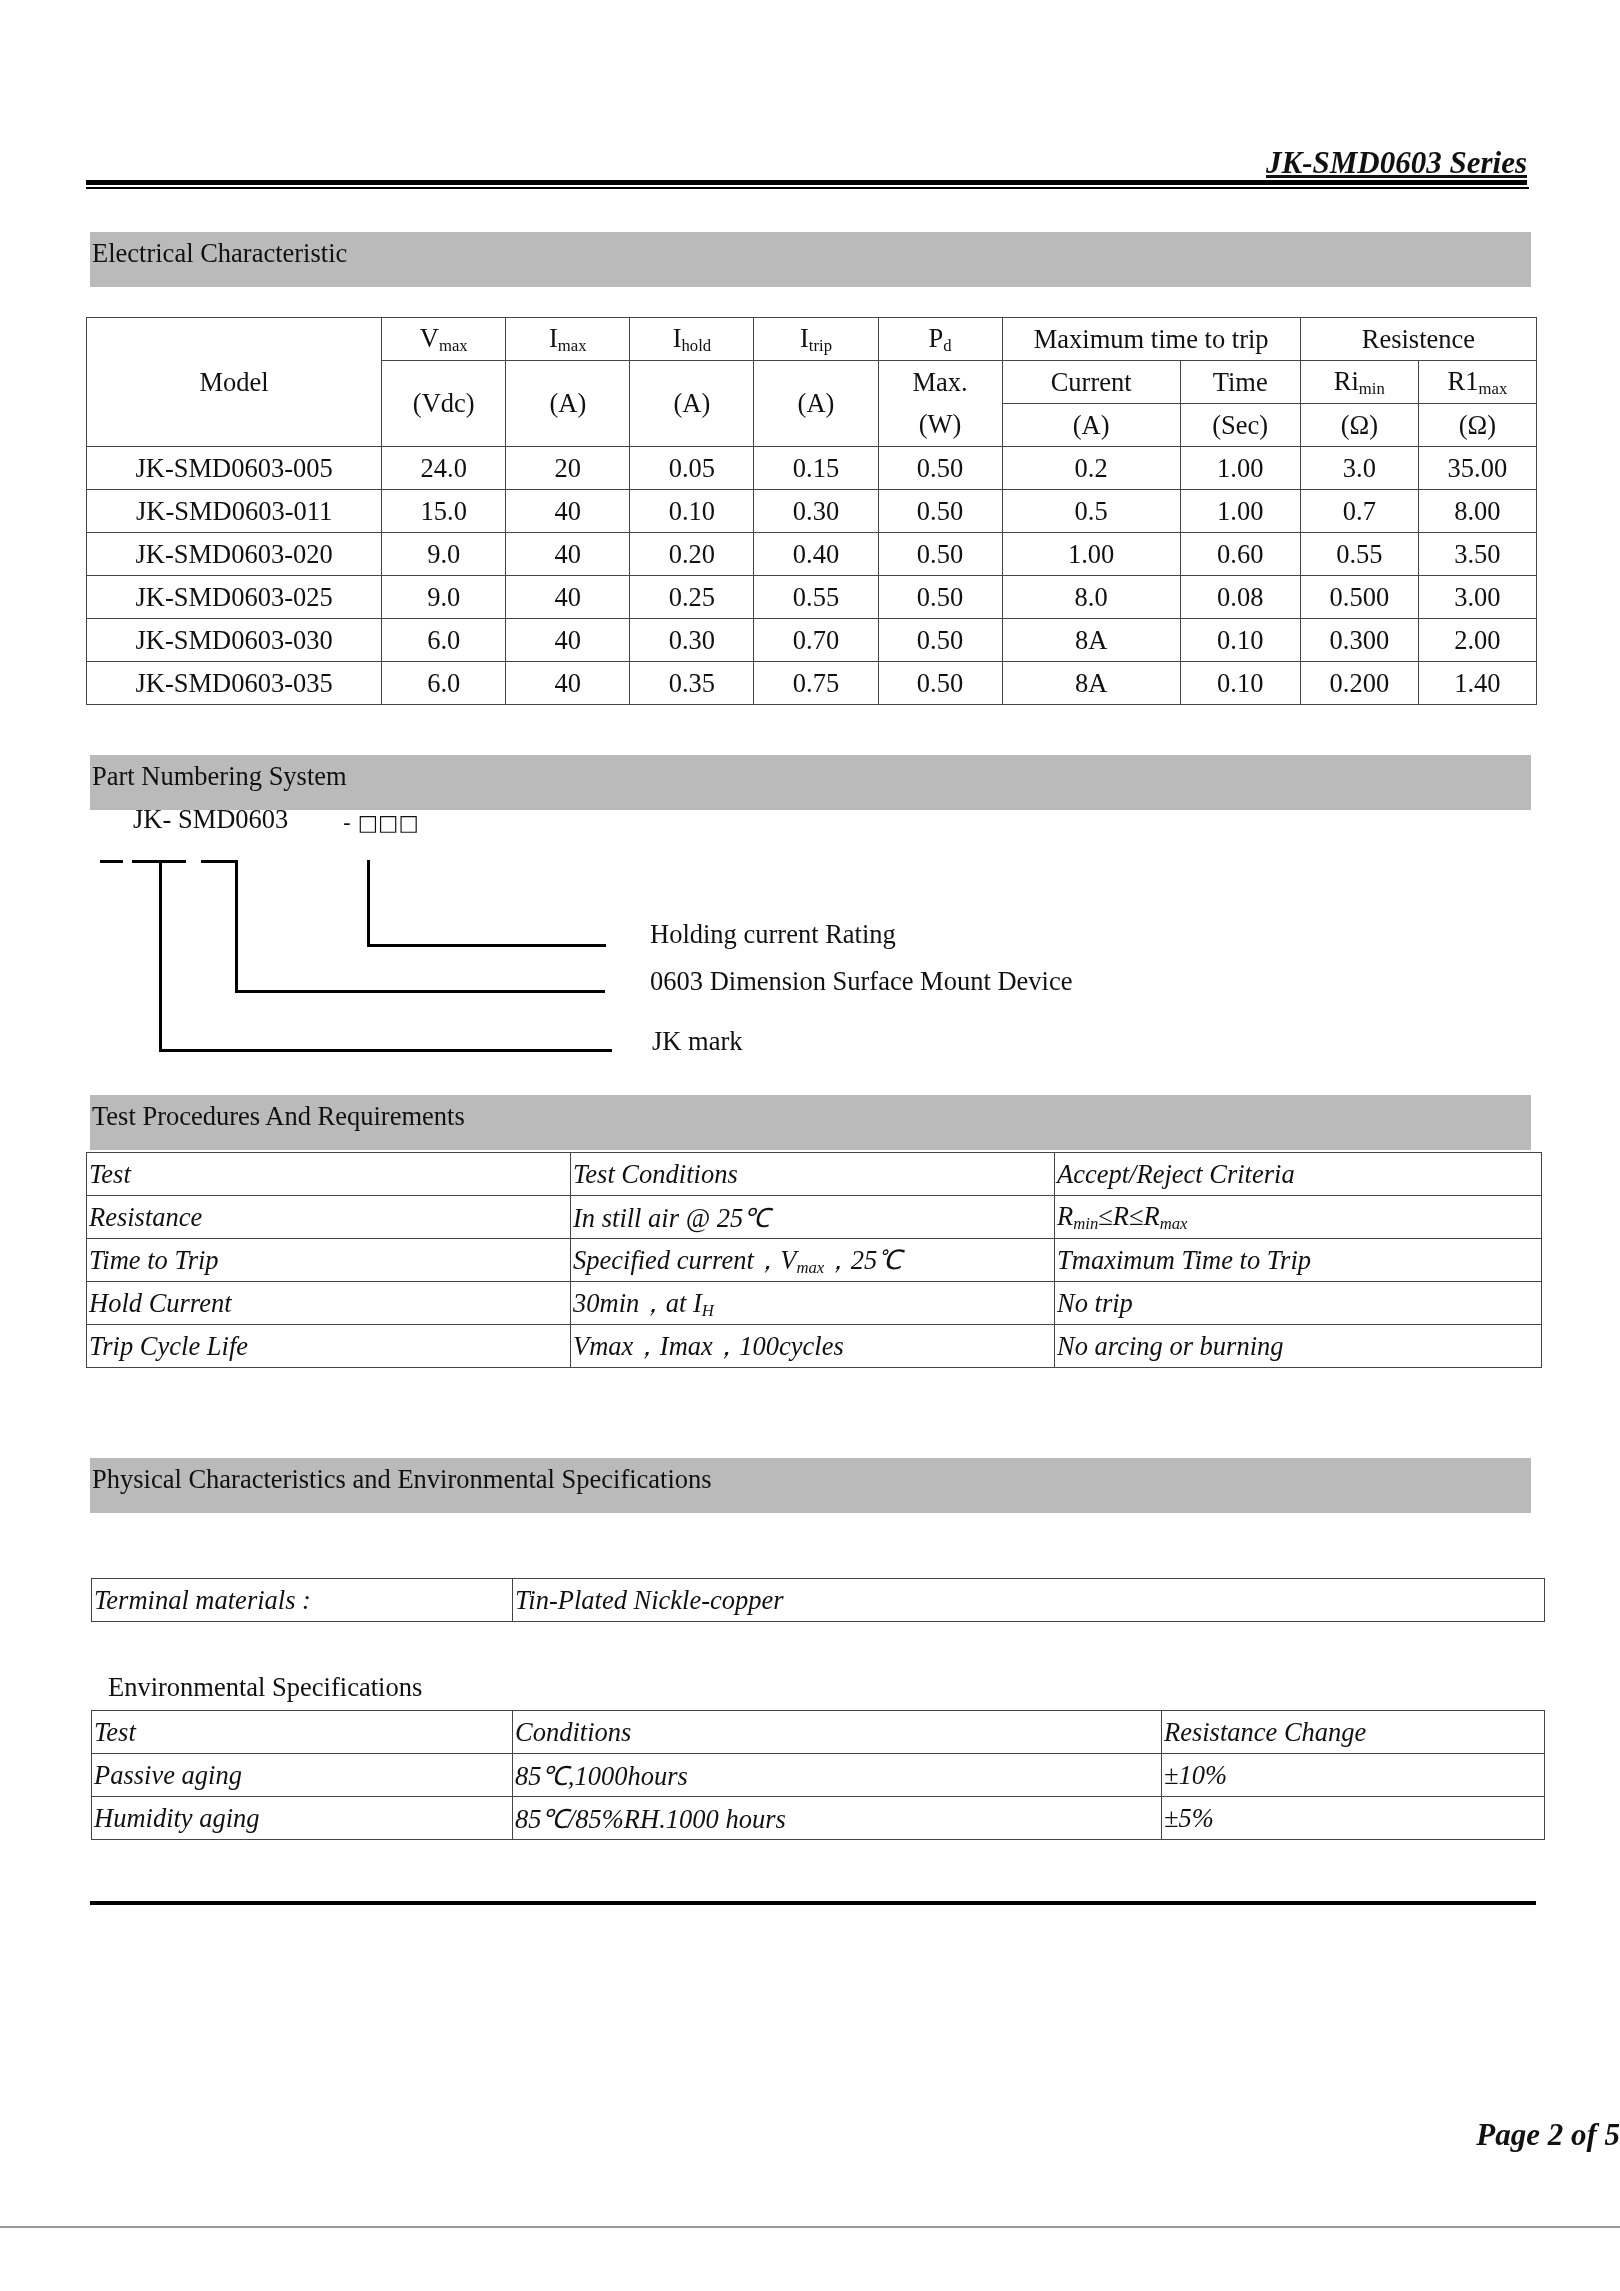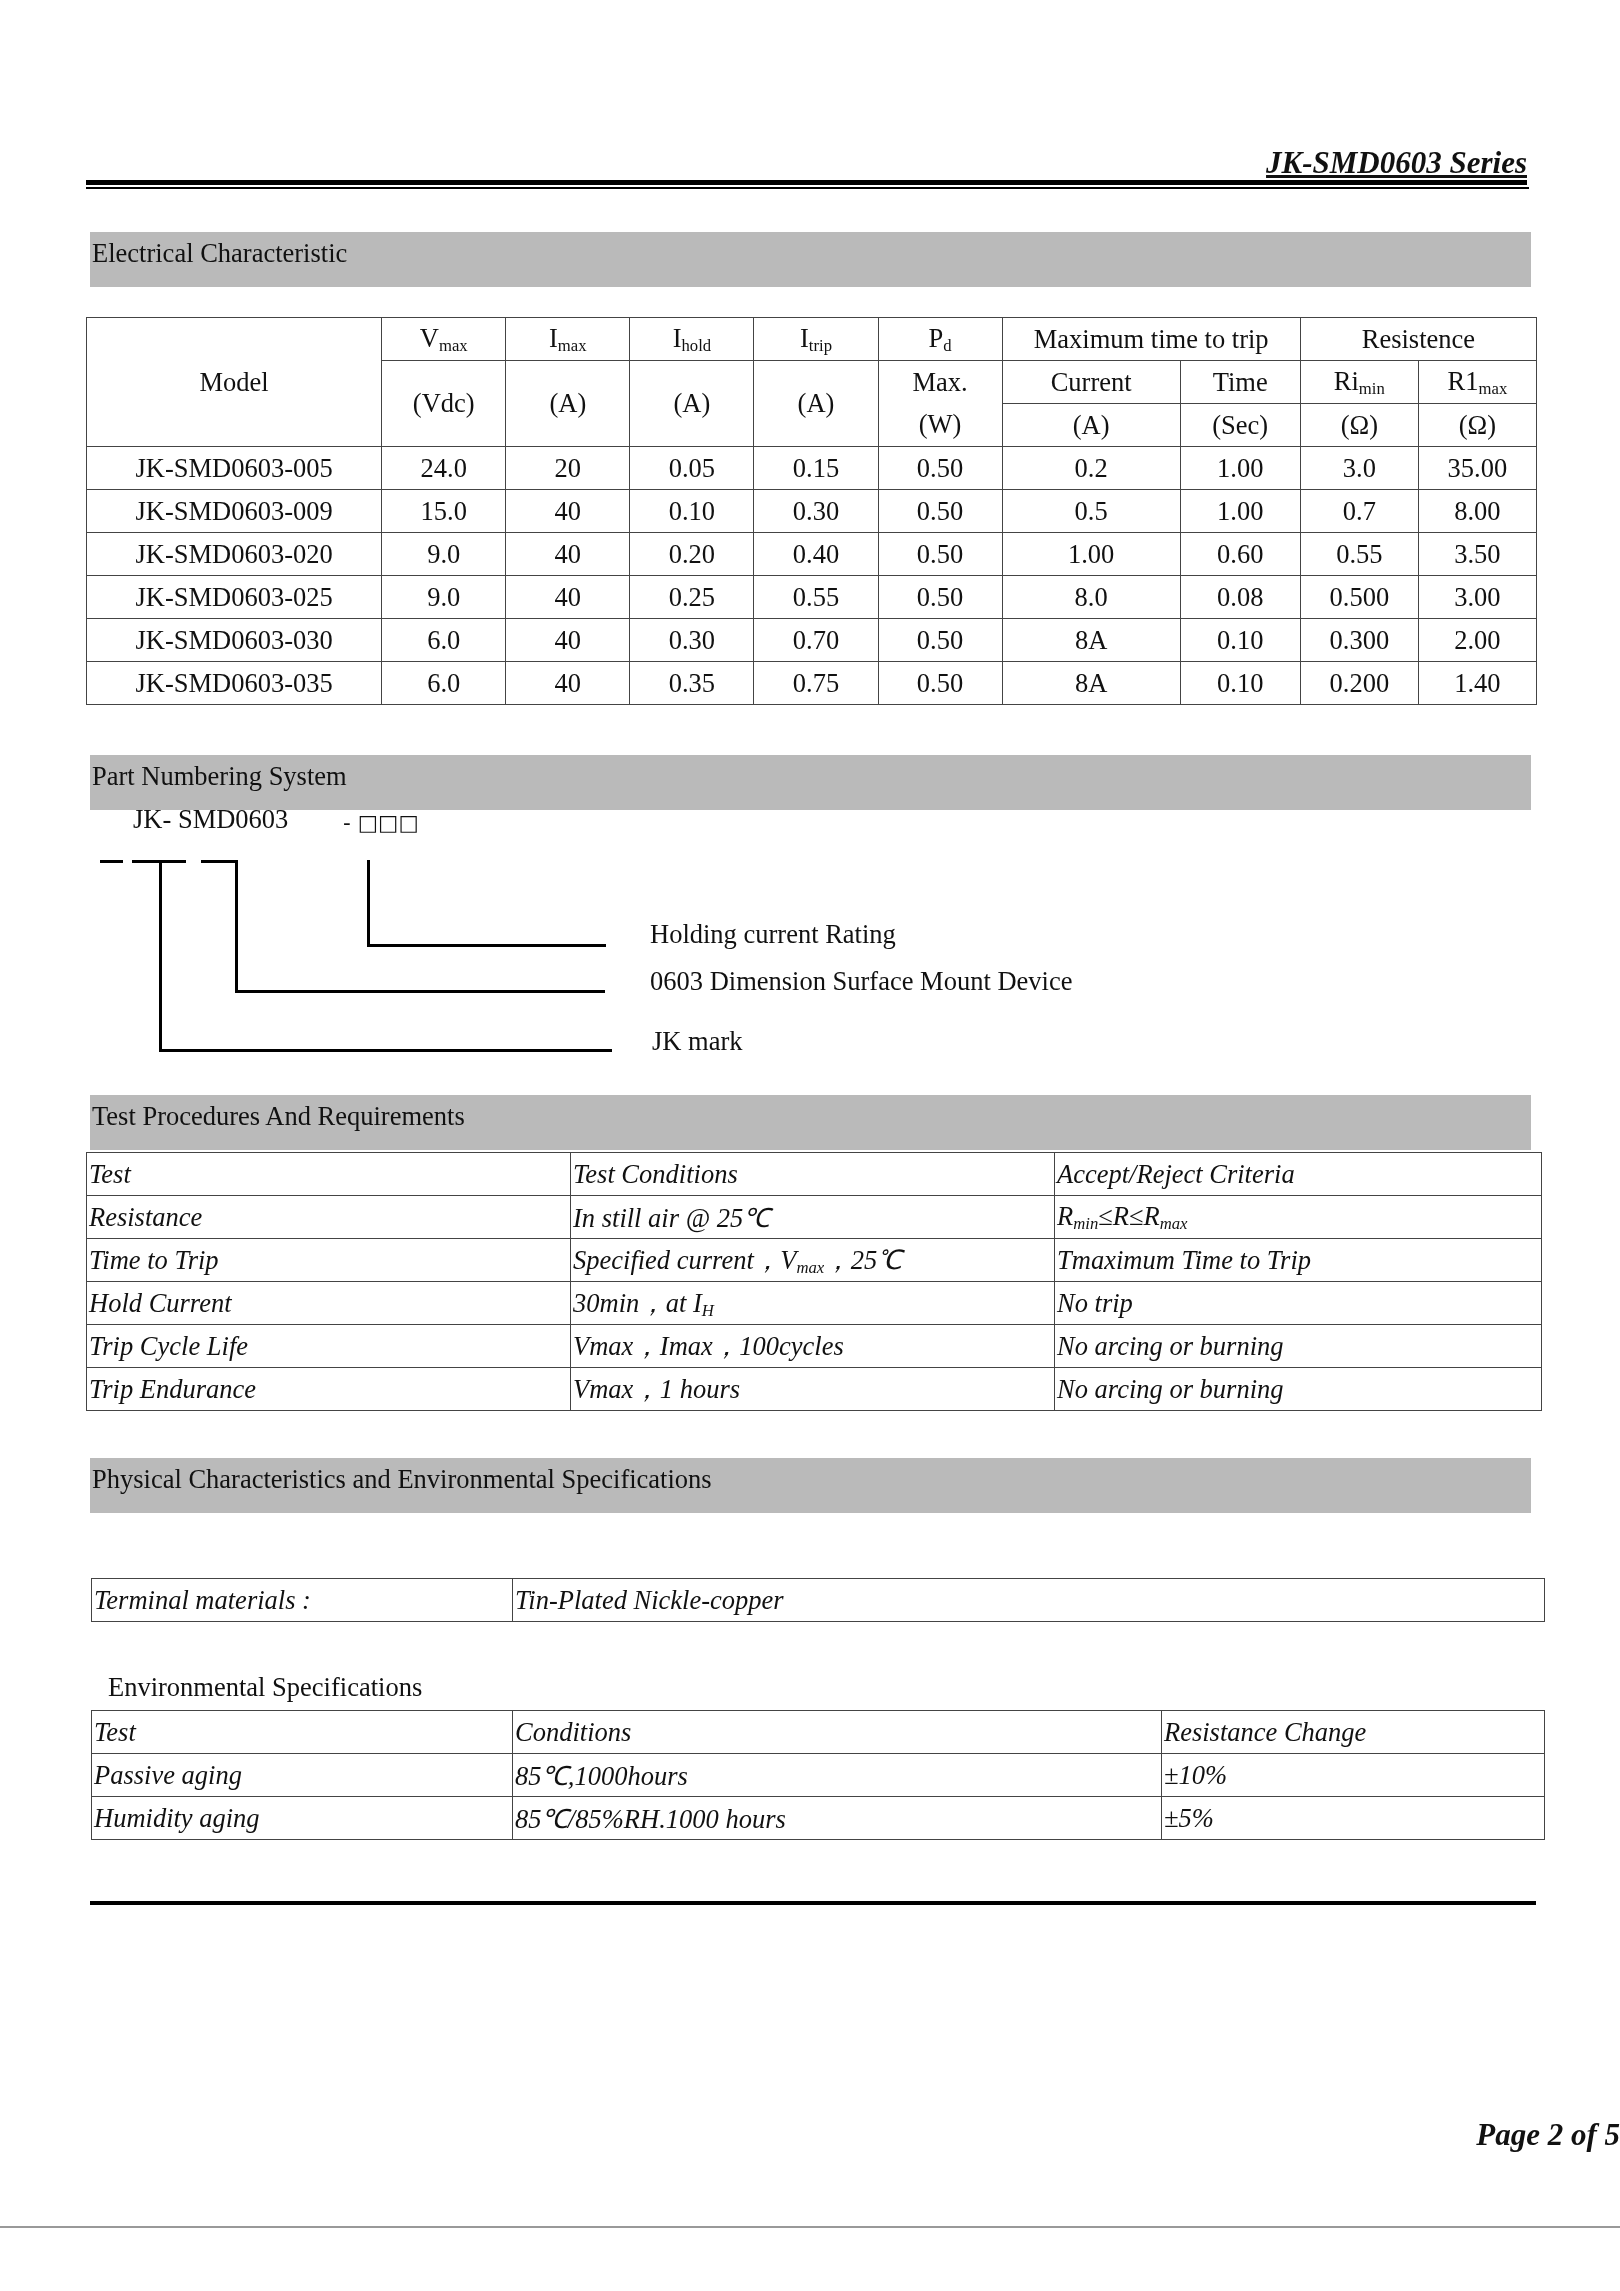--- a/index.html
+++ b/index.html
@@ -81,21 +81,21 @@
         <td>20</td>
         <td>0.05</td>
         <td>0.15</td>
         <td>0.50</td>
         <td>0.2</td>
         <td>1.00</td>
         <td>3.0</td>
         <td>35.00</td>
       </tr>
       <tr>
-        <td>JK-SMD0603-009</td>
+        <td>JK-SMD0603-011</td>
         <td>15.0</td>
         <td>40</td>
         <td>0.10</td>
         <td>0.30</td>
         <td>0.50</td>
         <td>0.5</td>
         <td>1.00</td>
         <td>0.7</td>
         <td>8.00</td>
       </tr>
@@ -196,25 +196,20 @@
   <tr>
     <td>Hold Current</td>
     <td><span>30min，at I</span><sub>H</sub></td>
     <td>No trip</td>
   </tr>
   <tr>
     <td>Trip Cycle Life</td>
     <td>Vmax，Imax，100cycles</td>
     <td>No arcing or burning</td>
   </tr>
-  <tr>
-    <td>Trip Endurance</td>
-    <td>Vmax，1 hours</td>
-    <td>No arcing or burning</td>
-  </tr>
 </tbody>
   </table>
 
 <div class="abs bar" style="top:1458px;">Physical Characteristics and Environmental Specifications</div>
 <table class="left" style="left:91px; top:1578px; width:1454px;">
   <colgroup>
       <col style="width:421px">
       <col style="width:1032px">
     </colgroup>
   <tbody>

